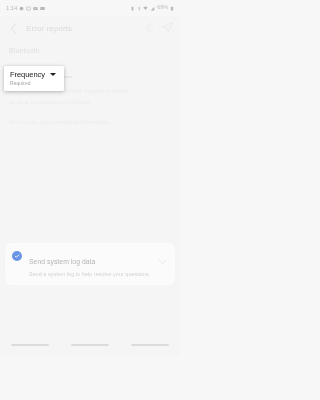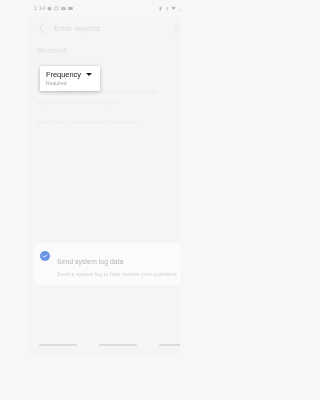--- a/index.html
+++ b/index.html
@@ -14,21 +14,20 @@
     font-family: "Liberation Sans", sans-serif;
     -webkit-font-smoothing: antialiased;
   }
 
   .phone {
     position: relative;
     width: 180px;
     height: 356px;
     background: #f7f7f7;
     overflow: hidden;
-    margin-left: 28px;
   }
 
   
   .statusbar {
     position: relative;
     height: 16px;
     display: flex;
     align-items: center;
     padding: 0 6px;
     box-sizing: border-box;
@@ -134,21 +133,21 @@
     top: 16px;
     width: 180px;
     height: 384px;
     background: rgba(244,244,244,0.80);
     pointer-events: none;
   }
 
   
   .dropdown-card {
     position: absolute;
-    left: 12px;
+    left: 4px;
     top: 66px;
     width: 60px;
     background: #ffffff;
     border-radius: 1px;
     padding: 5px 6px 5px 6px;
     box-sizing: border-box;
     box-shadow: 0 1px 4px rgba(0,0,0,0.24), 0 0 1px rgba(0,0,0,0.18);
     z-index: 5;
   }
   .dropdown-row {

